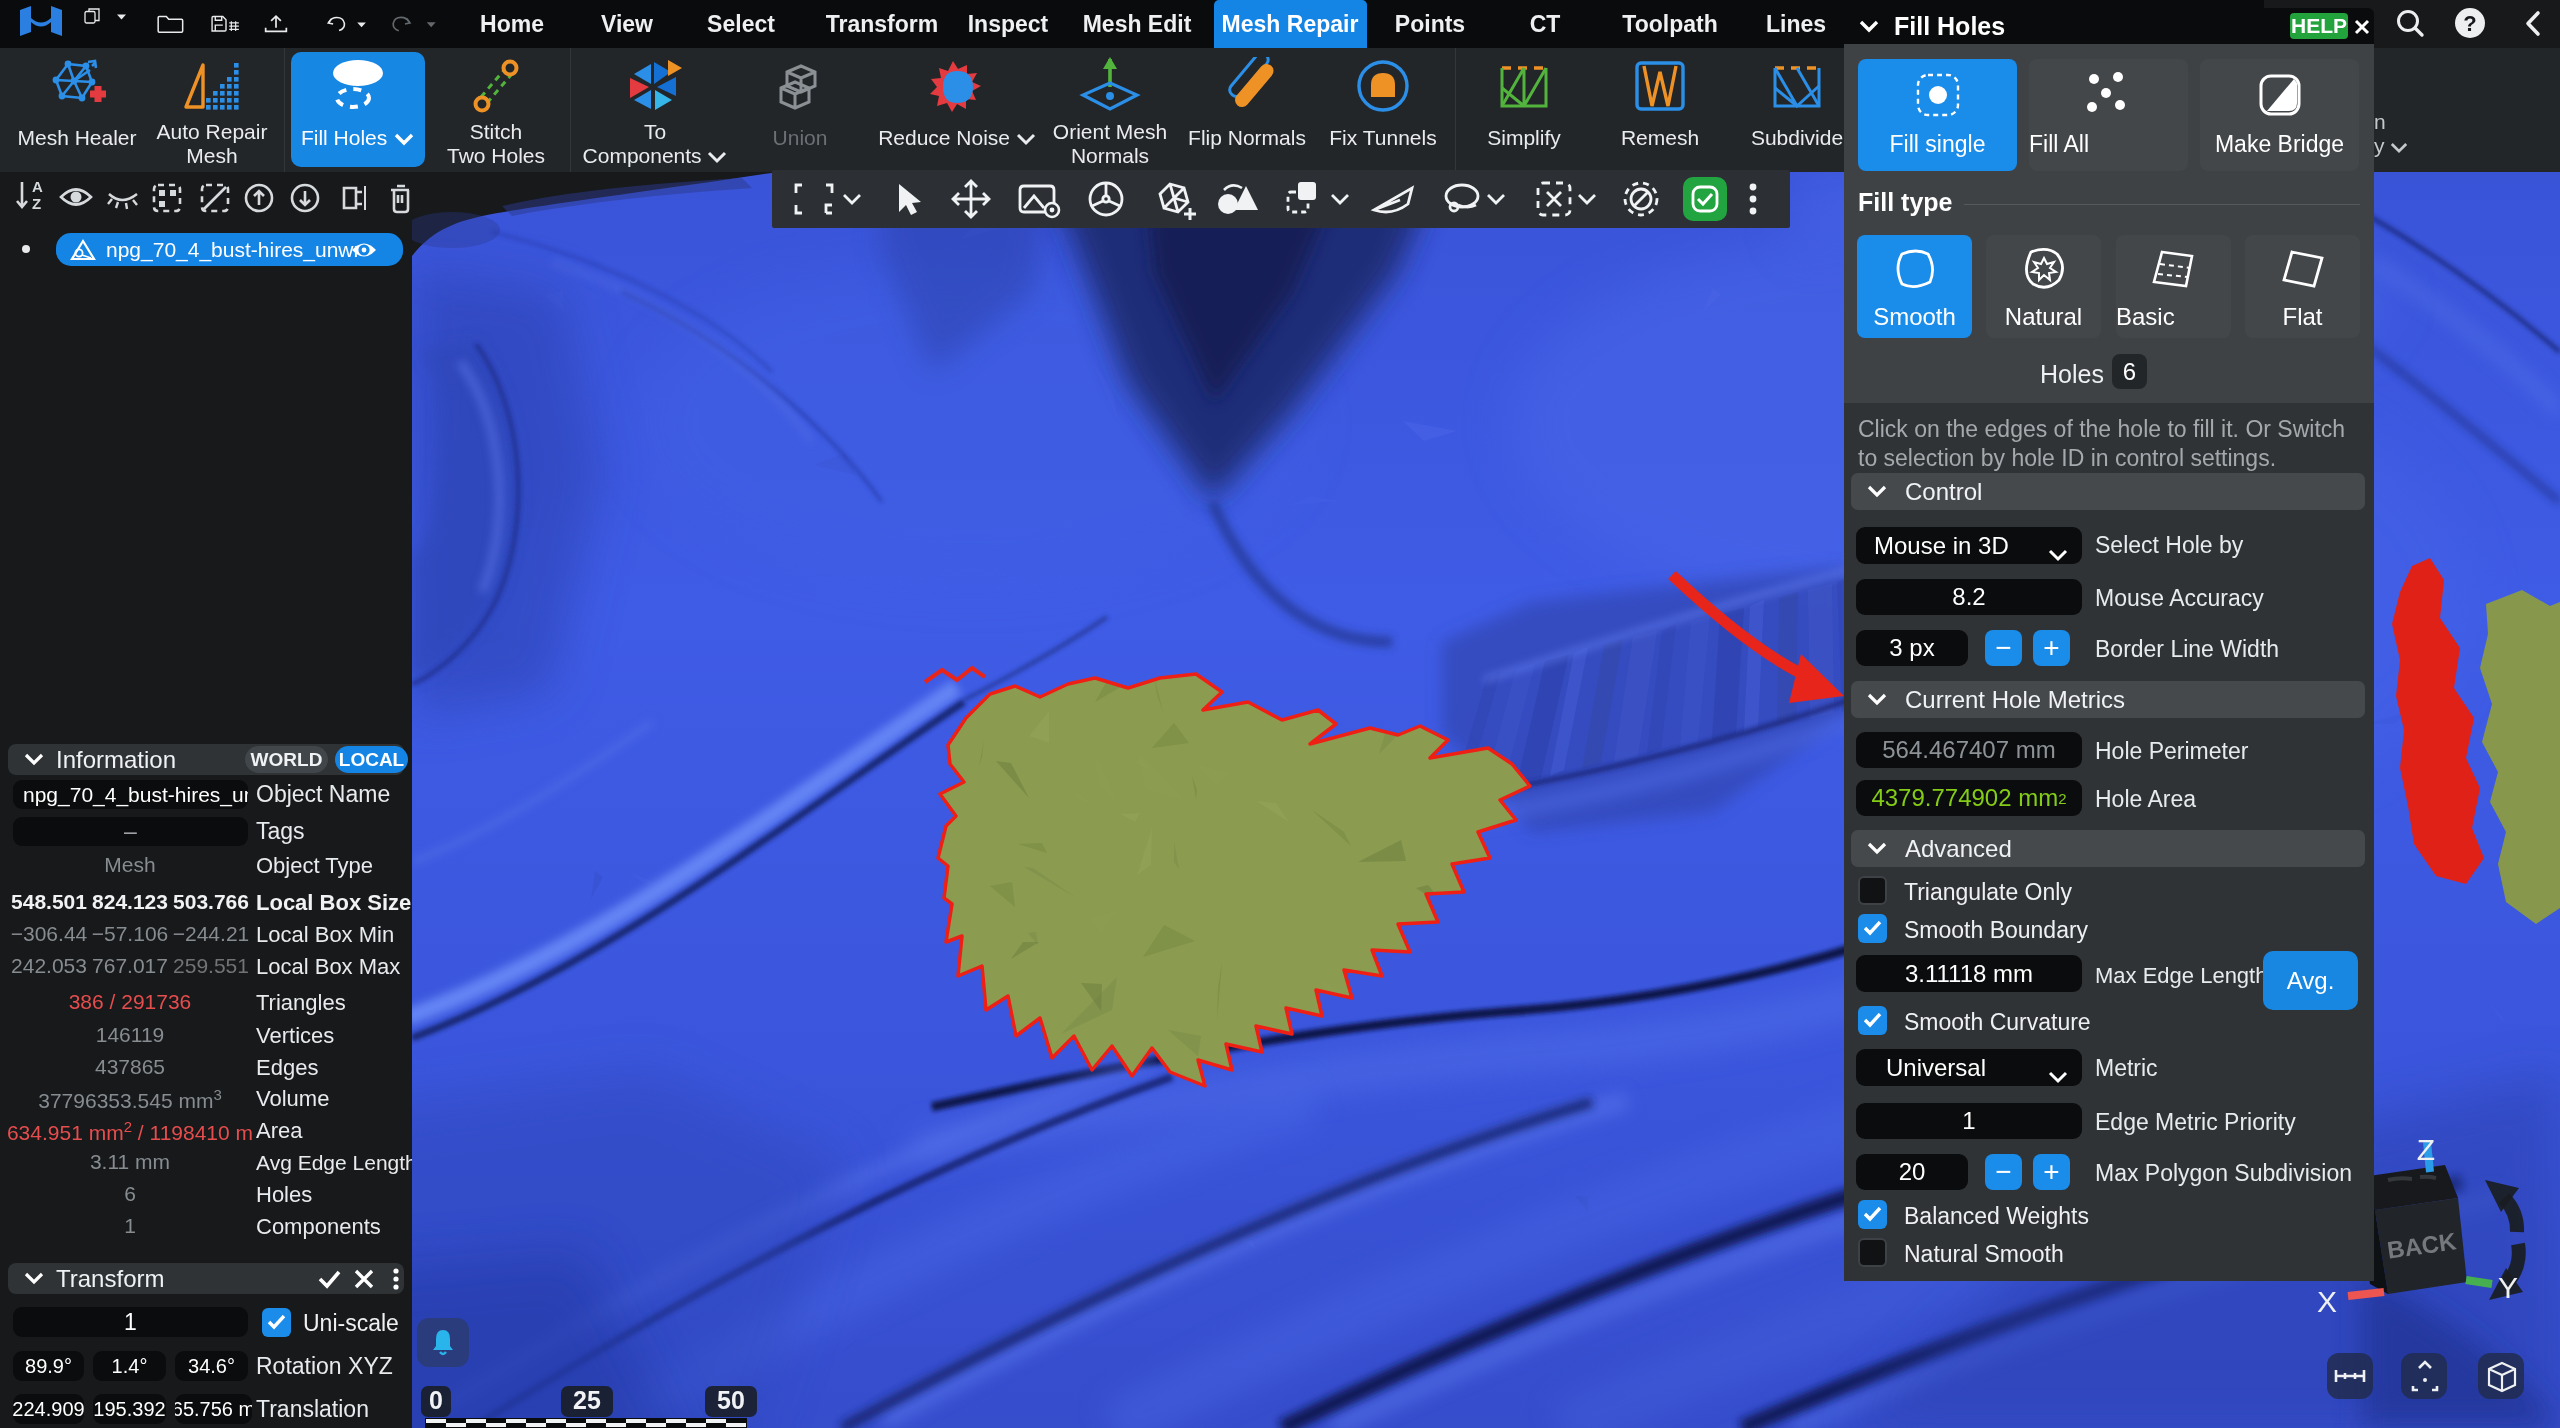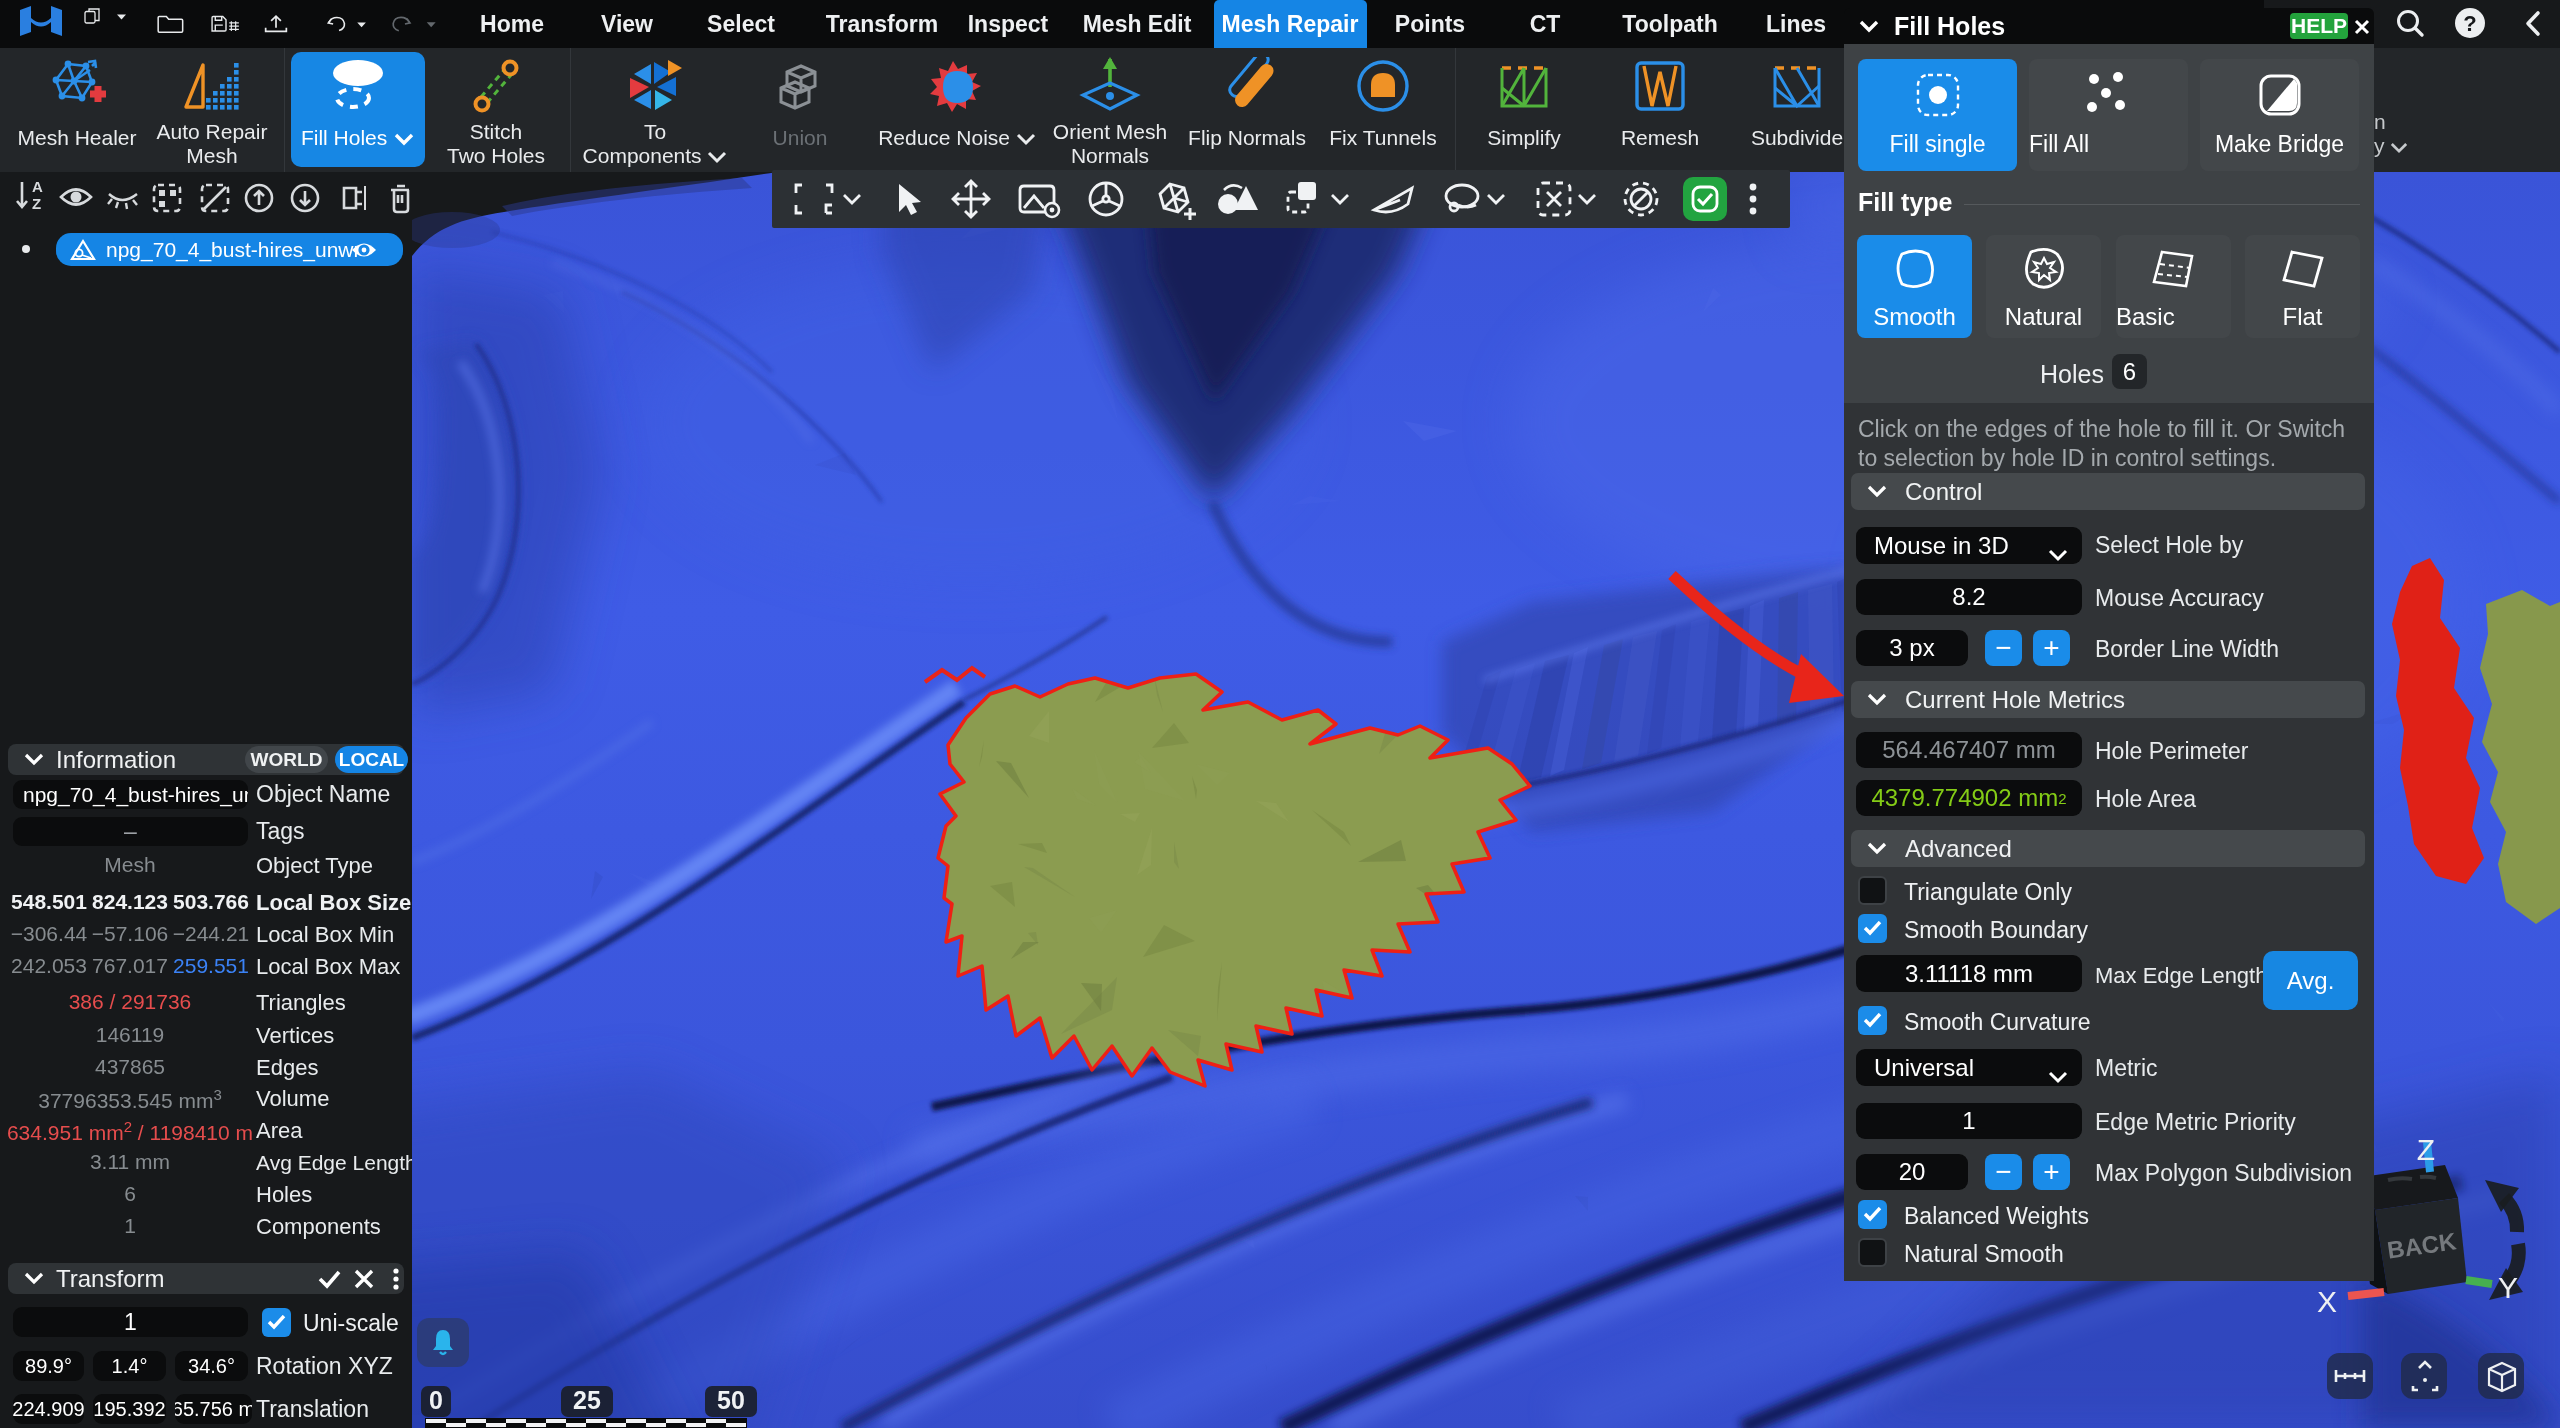--- a/index.html
+++ b/index.html
@@ -340,21 +340,21 @@
     </div>
     <div class="irow" style="top:750px;height:30px">
       <span class="a" style="left:49px;transform:translateX(-50%);color:#878c90;font-size:21px;white-space:nowrap">−306.44</span>
       <span class="a" style="left:130px;transform:translateX(-50%);color:#878c90;font-size:21px;white-space:nowrap">−57.106</span>
       <span class="a" style="left:211px;transform:translateX(-50%);color:#878c90;font-size:21px;white-space:nowrap">−244.21</span>
       <span class="a" style="left:256px;color:#e8ebed;font-size:22px;white-space:nowrap">Local Box Min</span>
     </div>
     <div class="irow" style="top:782px;height:30px">
       <span class="a" style="left:49px;transform:translateX(-50%);color:#878c90;font-size:21px;white-space:nowrap">242.053</span>
       <span class="a" style="left:130px;transform:translateX(-50%);color:#878c90;font-size:21px;white-space:nowrap">767.017</span>
-      <span class="a" style="left:211px;transform:translateX(-50%);color:#3b82f6;font-size:21px;white-space:nowrap">259.551</span>
+      <span class="a" style="left:211px;transform:translateX(-50%);color:#737373;font-size:21px;white-space:nowrap">259.551</span>
       <span class="a" style="left:256px;color:#e8ebed;font-size:22px;white-space:nowrap">Local Box Max</span>
     </div>
     <div class="irow" style="top:818px;height:30px">
       <span class="a" style="left:130px;transform:translateX(-50%);color:#e64d4d;white-space:nowrap;font-size:21px">386 / 291736</span>
       <span class="a" style="left:256px;color:#e8ebed;font-size:22px;white-space:nowrap">Triangles</span>
     </div>
     <div class="irow" style="top:851px;height:30px">
       <span class="a" style="left:130px;transform:translateX(-50%);color:#878c90;white-space:nowrap;font-size:21px">146119</span>
       <span class="a" style="left:256px;color:#e8ebed;font-size:22px;white-space:nowrap">Vertices</span>
     </div>
@@ -816,21 +816,21 @@
     <div class="inp" style="left:12px;top:947px;width:226px;height:37px;font-size:24px">3.11118 mm</div>
     <div class="lbl" style="left:251px;top:955px;font-size:22px">Max Edge Length</div>
     <div class="a flex" style="left:419px;top:943px;width:95px;height:59px;background:#1787e2;border-radius:10px;color:#fff;font-size:24px;justify-content:center">Avg.</div>
     <div class="cb cbon" style="left:14px;top:998px">
       <svg width="19" height="15" viewBox="0 0 19 15">
         <path d="M2,7 l5,5 l10,-11" stroke="#fff" stroke-width="3.4" fill="none"></path>
       </svg>
     </div>
     <div class="cblbl" style="left:60px;top:1001px">Smooth Curvature</div>
     <div class="a flex" style="left:12px;top:1041px;width:226px;height:37px;background:#0b0c0d;border-radius:9px;color:#fff;font-size:24px">
-<span style="margin-left:18px">Universal</span>
+<span style="margin-left:30px">Universal</span>
       <span class="a" style="left:192px;top:13px"><svg width="20" height="13" viewBox="0 0 20 13">
           <path d="M2,2 l8,8 l8,-8" stroke="#fff" stroke-width="3" fill="none"></path>
         </svg></span>
     </div>
     <div class="lbl" style="left:251px;top:1047px">Metric</div>
     <div class="inp" style="left:12px;top:1095px;width:226px;height:36px;font-size:24px">1</div>
     <div class="lbl" style="left:251px;top:1101px">Edge Metric Priority</div>
     <div class="inp" style="left:12px;top:1146px;width:112px;height:36px;font-size:24px">20</div>
     <div class="a flex" style="left:141px;top:1146px;width:37px;height:36px;background:#1a8ce9;border-radius:8px;color:#fff;font-size:28px;justify-content:center">−</div>
     <div class="a flex" style="left:189px;top:1146px;width:37px;height:36px;background:#1a8ce9;border-radius:8px;color:#fff;font-size:28px;justify-content:center">+</div>

